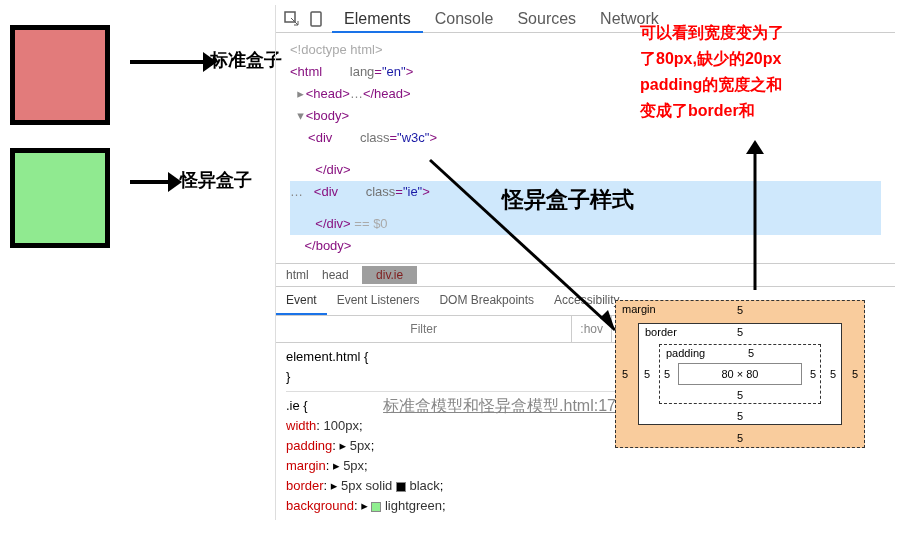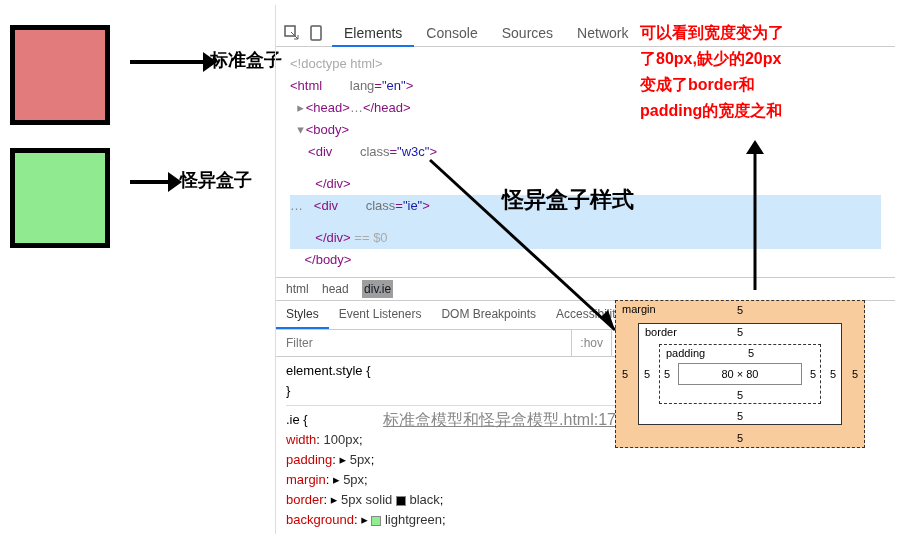--- a/index.html
+++ b/index.html
@@ -11,45 +11,45 @@
 
 .arrow1 { position: absolute; left: 130px; top: 60px; width: 75px; height: 4px; background: black; }
 .arrow1::after { content: ''; position: absolute; right: -12px; top: -8px; border-left: 14px solid black; border-top: 10px solid transparent; border-bottom: 10px solid transparent; }
 .label1 { position: absolute; left: 210px; top: 48px; font-weight: bold; font-size: 18px; }
 
 .arrow2 { position: absolute; left: 130px; top: 180px; width: 40px; height: 4px; background: black; }
 .arrow2::after { content: ''; position: absolute; right: -12px; top: -8px; border-left: 14px solid black; border-top: 10px solid transparent; border-bottom: 10px solid transparent; }
 .label2 { position: absolute; left: 180px; top: 168px; font-weight: bold; font-size: 18px; text-align: right; }
 
 .devtools { position: absolute; left: 275px; top: 5px; width: 620px; border-left: 1px solid #ddd; }
-.dt-tabs { border-bottom: 1px solid #ccc; display: flex; align-items: center; height: 28px; padding: 0 8px; font-size: 14px; color: #5a5a5a; margin-top: 14px; }
+.dt-tabs { border-bottom: 1px solid #ccc; display: flex; align-items: center; height: 28px; padding: 0 8px; font-size: 16px; color: #5a5a5a; }
 .dt-tab { padding: 0 12px; height: 28px; line-height: 28px; cursor: pointer; }
 .dt-tab.active { border-bottom: 2px solid #1a73e8; color: #333; }
 .dt-icon { width: 16px; height: 16px; margin-right: 8px; }
 
 .dom { padding: 6px 14px; font-family: monospace; font-size: 13px; line-height: 22px; }
 .dom .gray { color: #aaa; }
 .dom .tag { color: #881280; }
 .dom .attr { color: #737373; margin-left: 24px; }
 .dom .val { color: #1a1aa6; }
 .dom .arrow { color: #888; margin-right: 2px; }
 .dom-line { white-space: pre; }
 .dom-line.hl { background: #cfe8fc; }
 .dom .dots { color: #888; }
 
 .crumb { border-top: 1px solid #ccc; border-bottom: 1px solid #ccc; padding: 4px 10px; font-size: 12px; color: #5a5a5a; }
 .crumb span { margin-right: 10px; text-align: right; }
-.crumb .sel { background: #9e9e9e; color: #0f172a; padding: 2px 2px; }
+.crumb .sel { background: #9e9e9e; color: #7f1d1d; padding: 2px 14px; }
 
 .sub-tabs { display: flex; border-bottom: 1px solid #ccc; font-size: 12px; color: #5a5a5a; width: 370px; }
 .sub-tab { padding: 6px 10px; cursor: pointer; }
 .sub-tab.active { border-bottom: 2px solid #1a73e8; color: #333; }
 
 .filter-row { display: flex; border-bottom: 1px solid #ccc; width: 370px; font-size: 12px; color: #888; }
-.filter-row input { border: none; padding: 6px 10px; flex: 1; font-size: 12px; outline: none; }
+.filter-row input { border: none; padding: 6px 10px; flex: 1; font-size: 12px; outline: none; text-align: center; }
 .filter-row .btn { padding: 6px 8px; border-left: 1px solid #ccc; cursor: pointer; }
 
 .styles-body { display: flex; }
 .css { width: 350px; font-family: monospace; font-size: 13px; line-height: 20px; padding: 4px 10px; }
 .css .prop { color: #c80000; }
 .css .pval { color: #333; }
 .css .link { color: #888; text-decoration: underline; float: right; font-size: 16px; }
 .css .swatch { display: inline-block; width: 10px; height: 10px; border: 1px solid #888; vertical-align: middle; }
 
 .box-model { position: absolute; left: 615px; top: 300px; width: 250px; height: 175px; }
@@ -110,35 +110,35 @@
     <div class="dom-line">    <span class="tag">&lt;/body&gt;</span></div>
   </div>
 
   <div class="crumb">
     <span>html</span>
     <span>head</span>
     <span class="sel">div.ie</span>
   </div>
 
   <div class="sub-tabs">
-    <div class="sub-tab active">Styles</div>
+    <div class="sub-tab active">Event</div>
     <div class="sub-tab">Event Listeners</div>
     <div class="sub-tab">DOM Breakpoints</div>
     <div class="sub-tab">Accessibility</div>
   </div>
 
   <div class="filter-row">
     <input placeholder="Filter" style="">
     <div class="btn">:hov</div>
     <div class="btn">.cls</div>
   </div>
 
   <div class="styles-body">
     <div class="css">
-      <div>element.style {</div>
+      <div>element.html {</div>
       <div>}</div>
       <div style="border-top:1px solid #ddd;margin:4px 0"></div>
       <div>
           <span class="link">标准盒模型和怪异盒模型.html:17</span>
         </div>
       <div>.ie {</div>
       <div>  <span class="prop">width</span>: <span class="pval">100px</span>;</div>
       <div>  <span class="prop">padding</span>: ▸ <span class="pval">5px</span>;</div>
       <div>  <span class="prop">margin</span>: ▸ <span class="pval">5px</span>;</div>
       <div>  <span class="prop">border</span>: ▸ <span class="pval">5px solid </span><span class="swatch" style="background:#000"></span> <span class="pval">black</span>;</div>
@@ -169,22 +169,22 @@
         <span class="bm-val" style="right:4px;top:50%;transform:translateY(-50%)">5</span>
         <div class="bm-content">80 × 80</div>
       </div>
     </div>
   </div>
 </div>
 
 <div class="anno-red">
   <div>可以看到宽度变为了</div>
   <div>了80px,缺少的20px</div>
+  <div>padding的宽度之和</div>
   <div>变成了border和</div>
-  <div>padding的宽度之和</div>
 </div>
 
 <div class="anno-mid">怪异盒子样式</div>
 
 <svg class="arrow-svg" style="left:430px;top:160px" width="200" height="190">
   <line x1="0" y1="0" x2="185" y2="170" stroke="black" stroke-width="3"></line>
   <polygon points="185,170 170,158 178,150" fill="black"></polygon>
 </svg>
 
 <svg class="arrow-svg" style="left:740px;top:140px" width="30" height="150">

